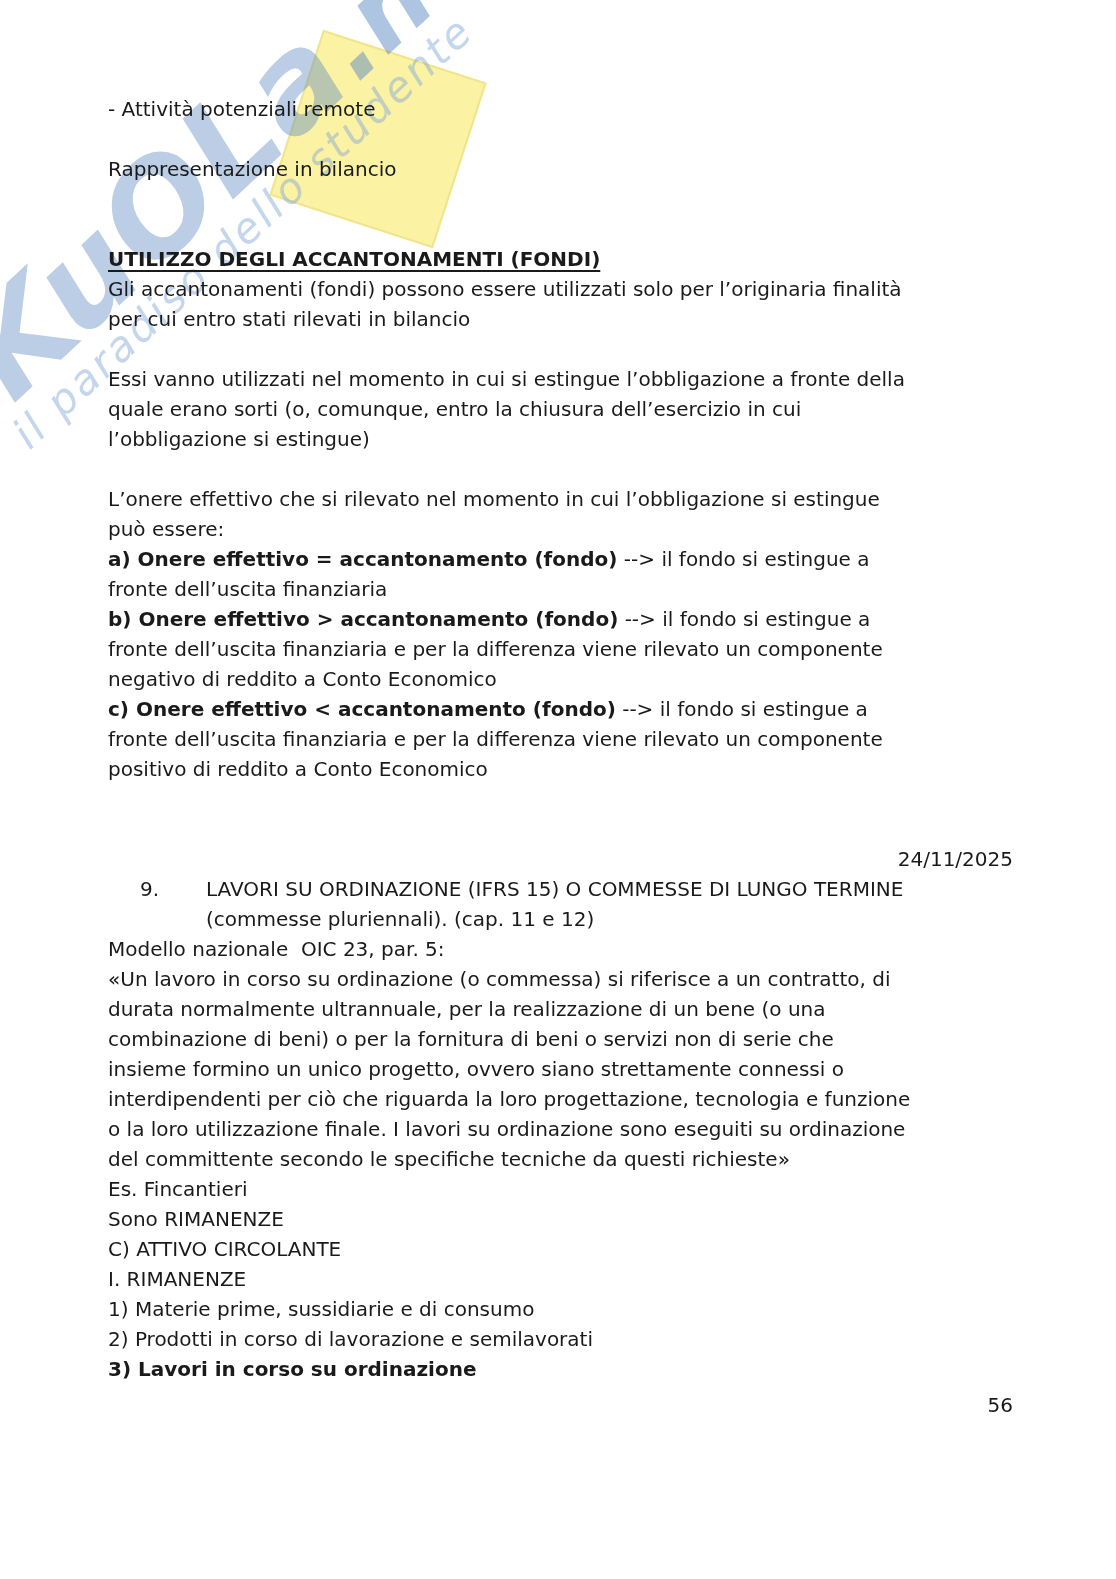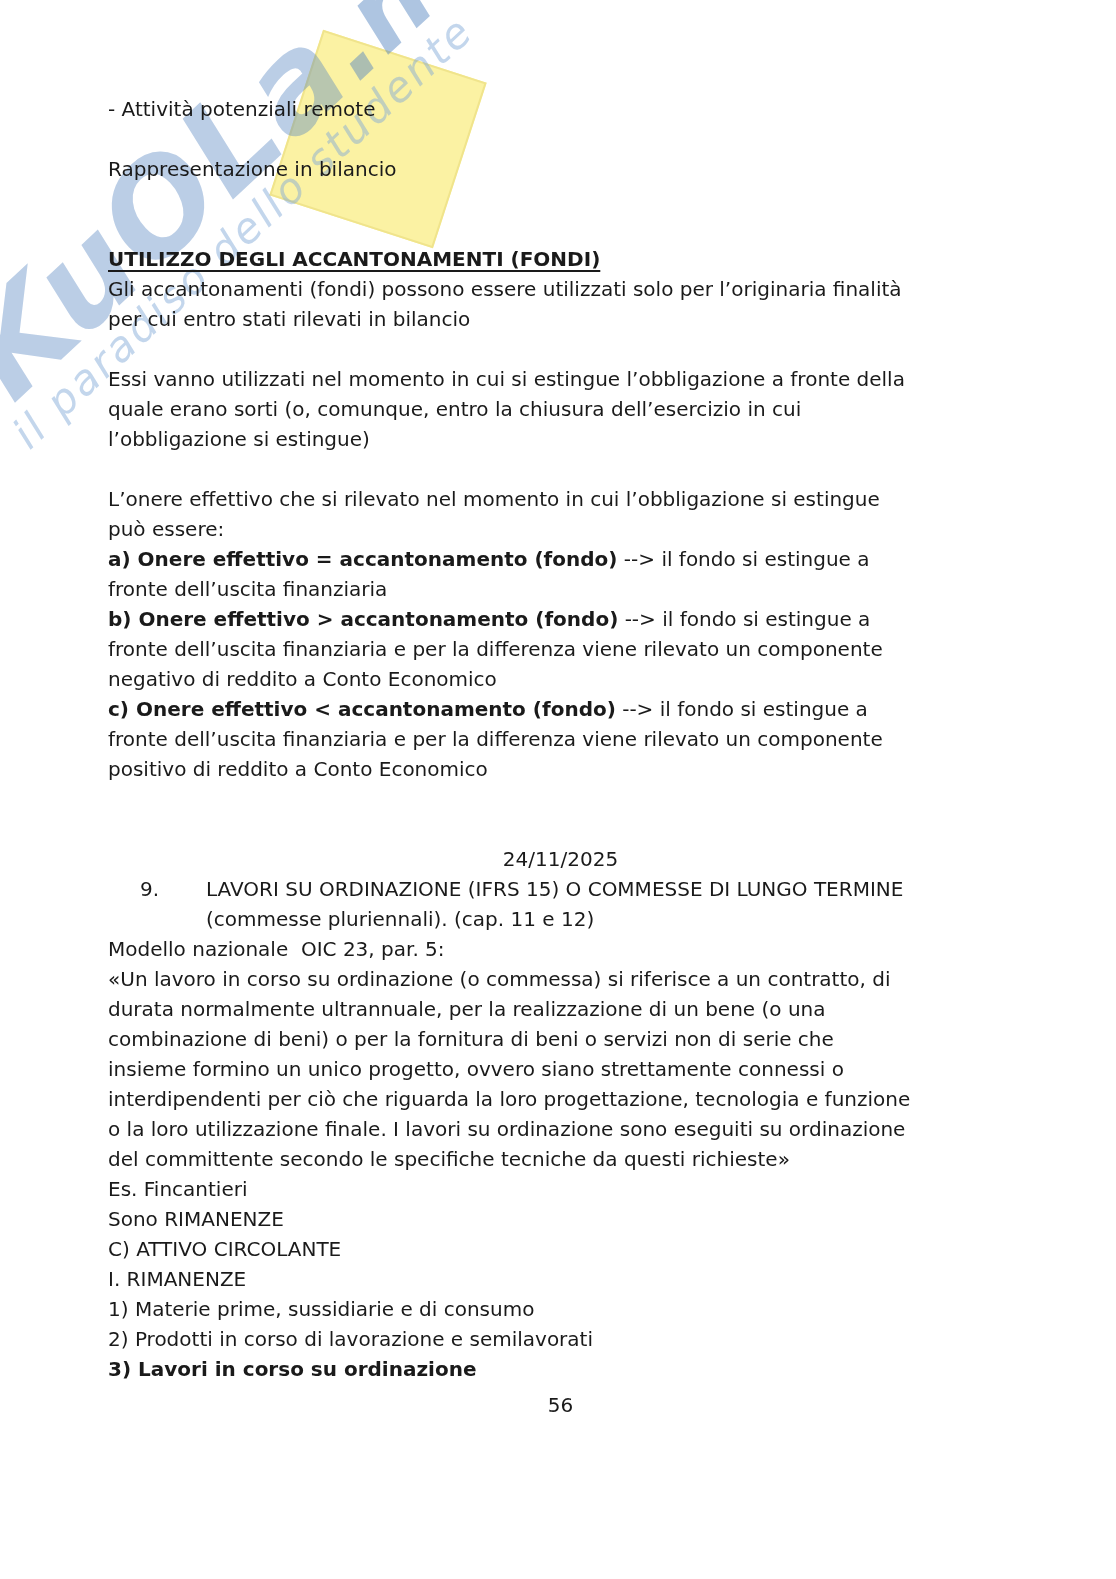--- a/index.html
+++ b/index.html
@@ -57,21 +57,21 @@
     position: absolute; left: 108px; top: 0;
     width: 905px;
     padding-top: 94px;
     z-index: 1;
   }
   .para { white-space: pre-wrap; width: 960px; }
   .line { white-space: pre-wrap; width: 960px; }
   .blank { height: 30px; }
   .blank2 { height: 60px; }
   .centered { width: 905px; text-align: left; }
-  .right { width: 905px; text-align: center; }
+  .right { width: 905px; text-align: right; }
   .bold { font-weight: bold; }
   .title-underline {
     font-weight: bold;
     text-decoration: underline;
     text-decoration-thickness: 2px;
     text-underline-offset: 4px;
   }
   .underline {
     text-decoration-thickness: 1.5px;
     text-underline-offset: 4px;

